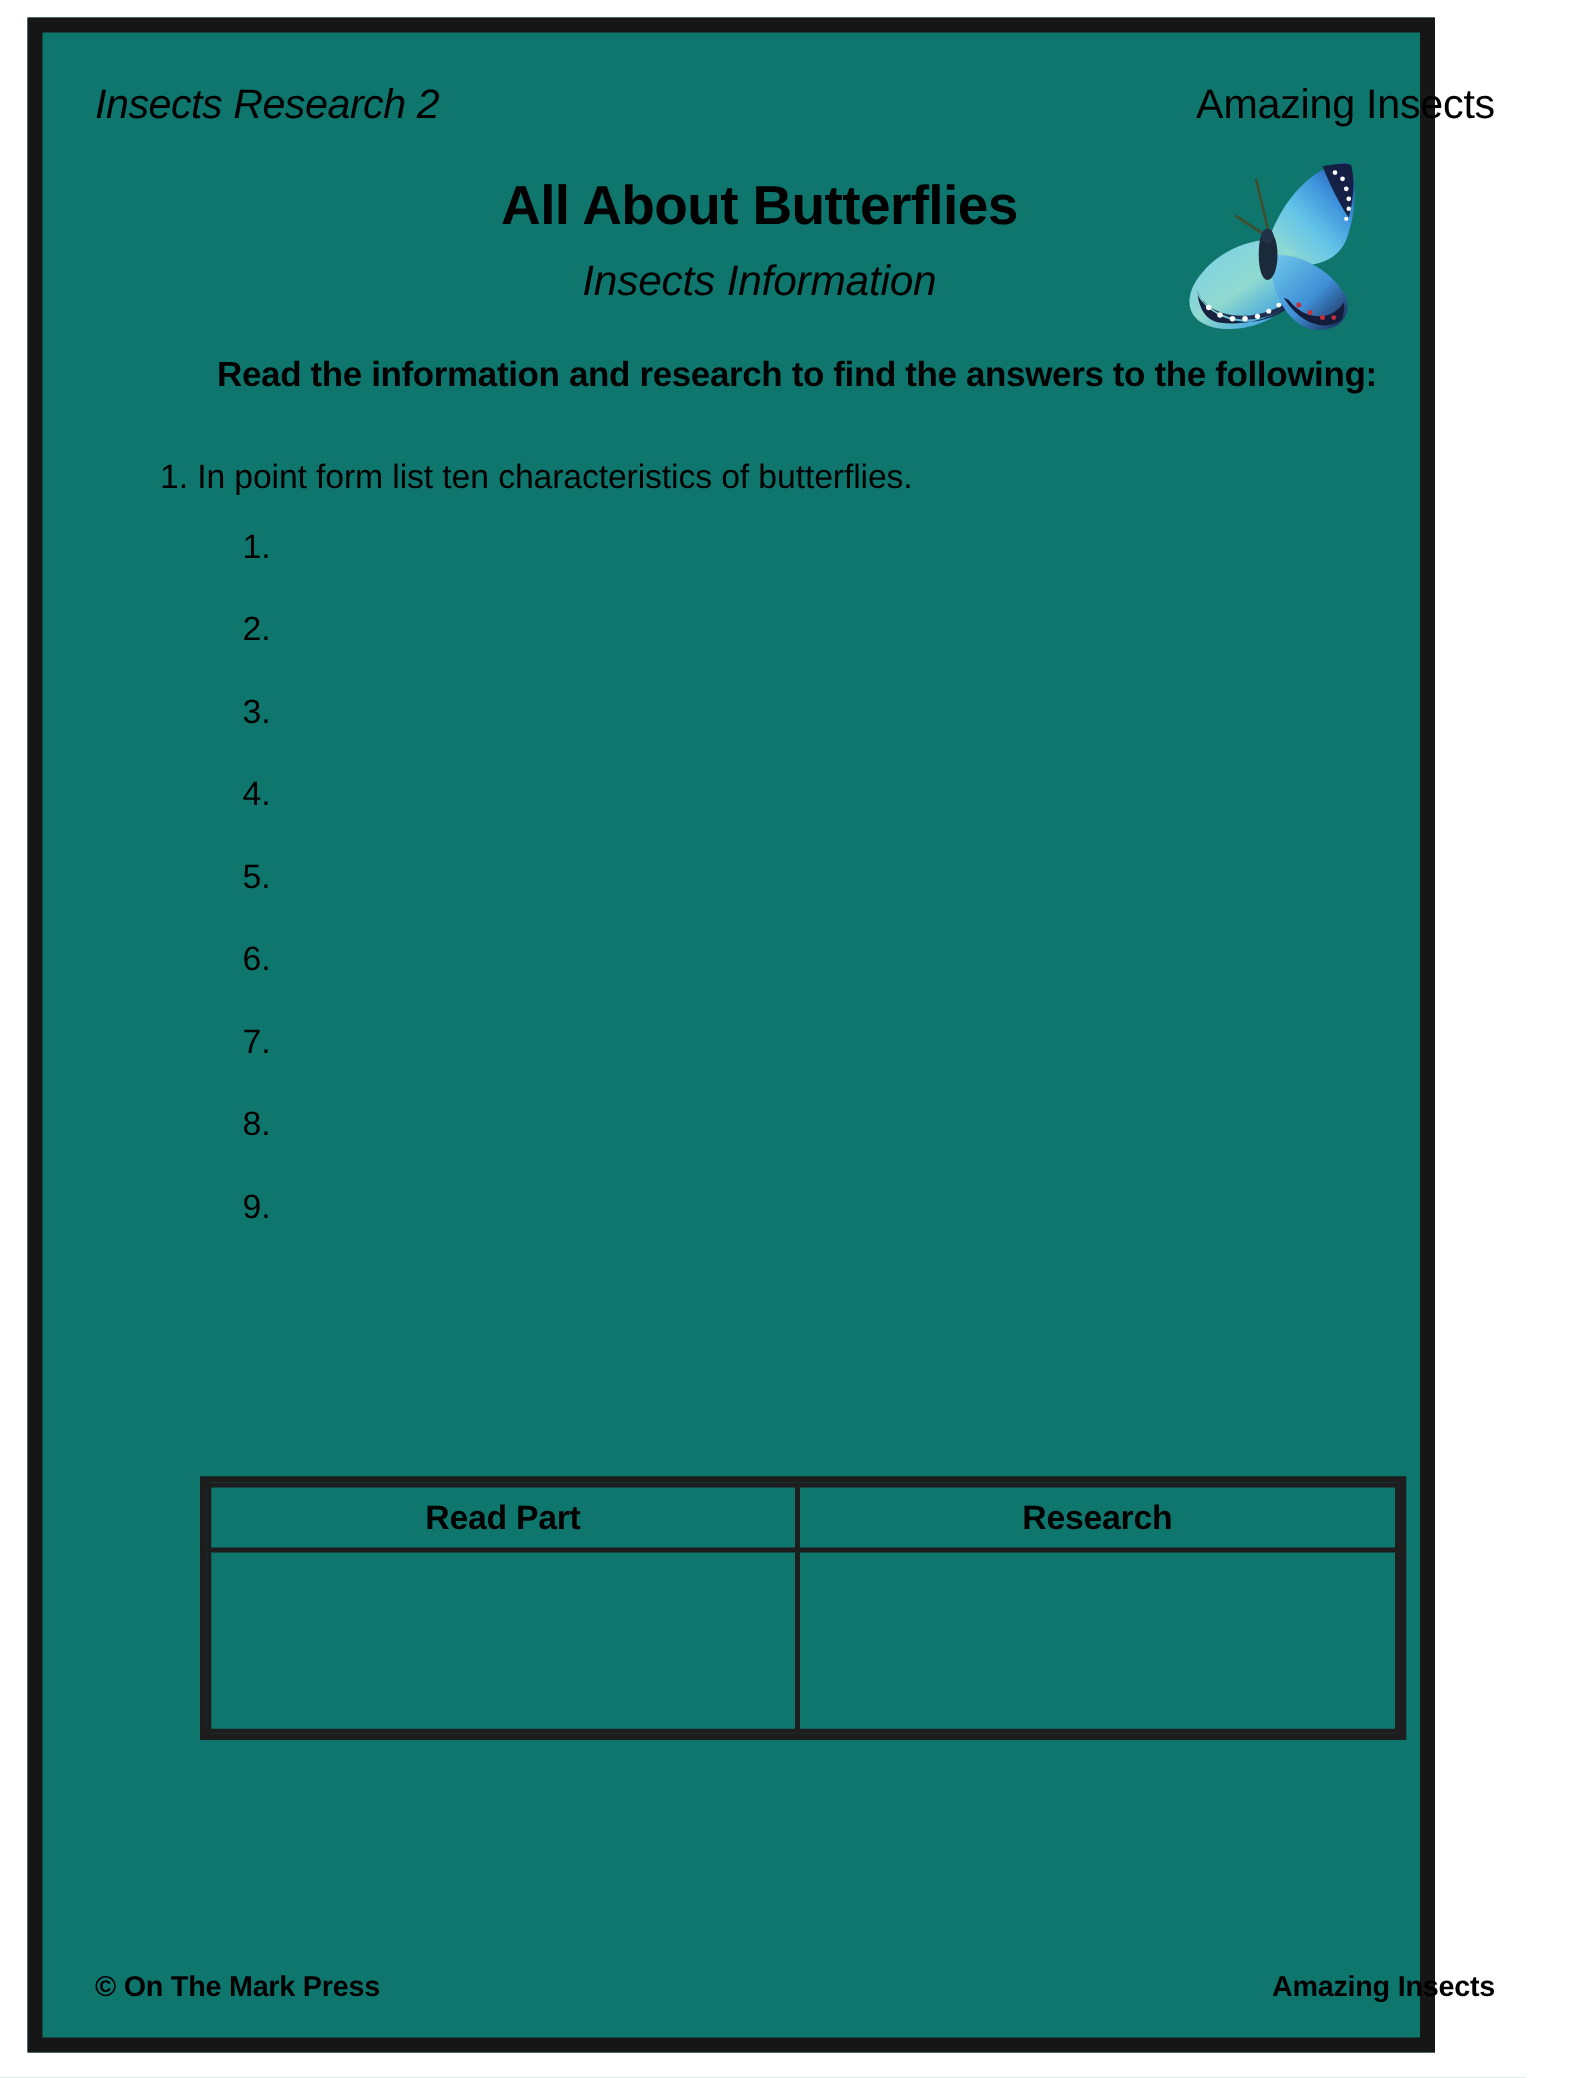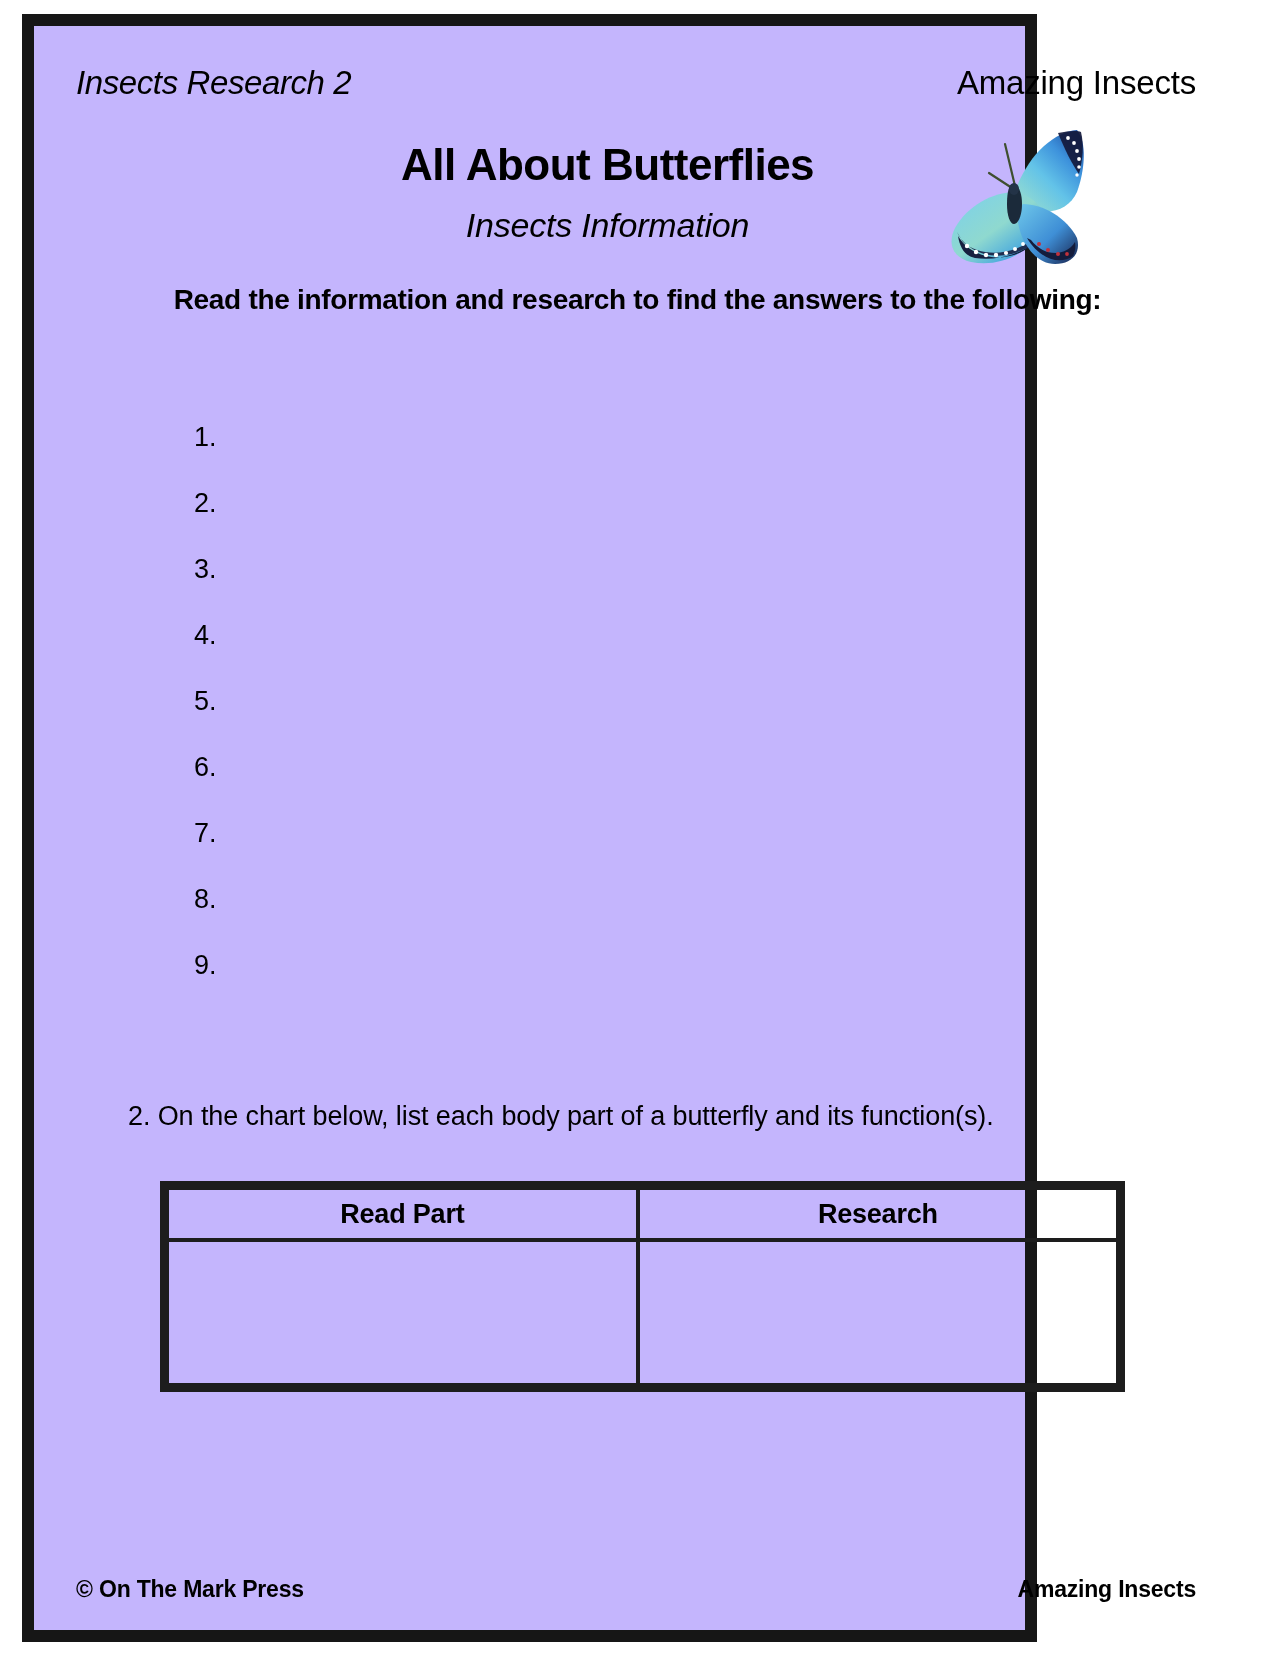--- a/index.html
+++ b/index.html
@@ -22,25 +22,25 @@
     width: 1275px;
     height: 1662px;
     background: #ffffff;
   }
 
   
   .frame {
     position: absolute;
     left: 22px;
     top: 14px;
-    width: 1015px;
+    width: 1126px;
     height: 1628px;
     border: 12px solid #161616;
     box-sizing: border-box;
-    background: #c4b5fd;
+    background: #0f766e;
   }
 
   .inner {
     position: absolute;
     left: 0; top: 0;
     width: 1207px;
     height: 1604px;
   }
 
   
@@ -301,20 +301,21 @@
               <circle cx="140" cy="128" r="1.9"></circle>
           </g>
 
           <path d="M86 58 C91 58 95 66 95 78 C95 90 91 98 87 98 C83 98 80 90 80 78 C80 66 82 58 86 58 Z" fill="#1b2a3a"></path>
           <ellipse cx="87" cy="63" rx="5" ry="6" fill="#233347"></ellipse>
         </svg>
       </div>
 
       <div class="instruction">Read the information and research to find the answers to the following:</div>
 
+      <div class="q1">1. In point form list ten characteristics of butterflies.</div>
 
       <div class="answer-list">
         <div class="answer-item">
             <span class="answer-num">1.</span>
           </div>
         <div class="answer-item">
             <span class="answer-num">2.</span>
           </div>
         <div class="answer-item">
             <span class="answer-num">3.</span>
@@ -332,21 +333,20 @@
             <span class="answer-num">7.</span>
           </div>
         <div class="answer-item">
             <span class="answer-num">8.</span>
           </div>
         <div class="answer-item">
             <span class="answer-num">9.</span>
           </div>
       </div>
 
-      <div class="q2">2. On the chart below, list each body part of a butterfly and its function(s).</div>
 
       <div class="chart">
         <table class="bp-table">
           <thead>
             <tr>
               <th class="col-body">Read Part</th>
               <th class="col-func">Research</th>
             </tr>
           </thead>
           <tbody>

